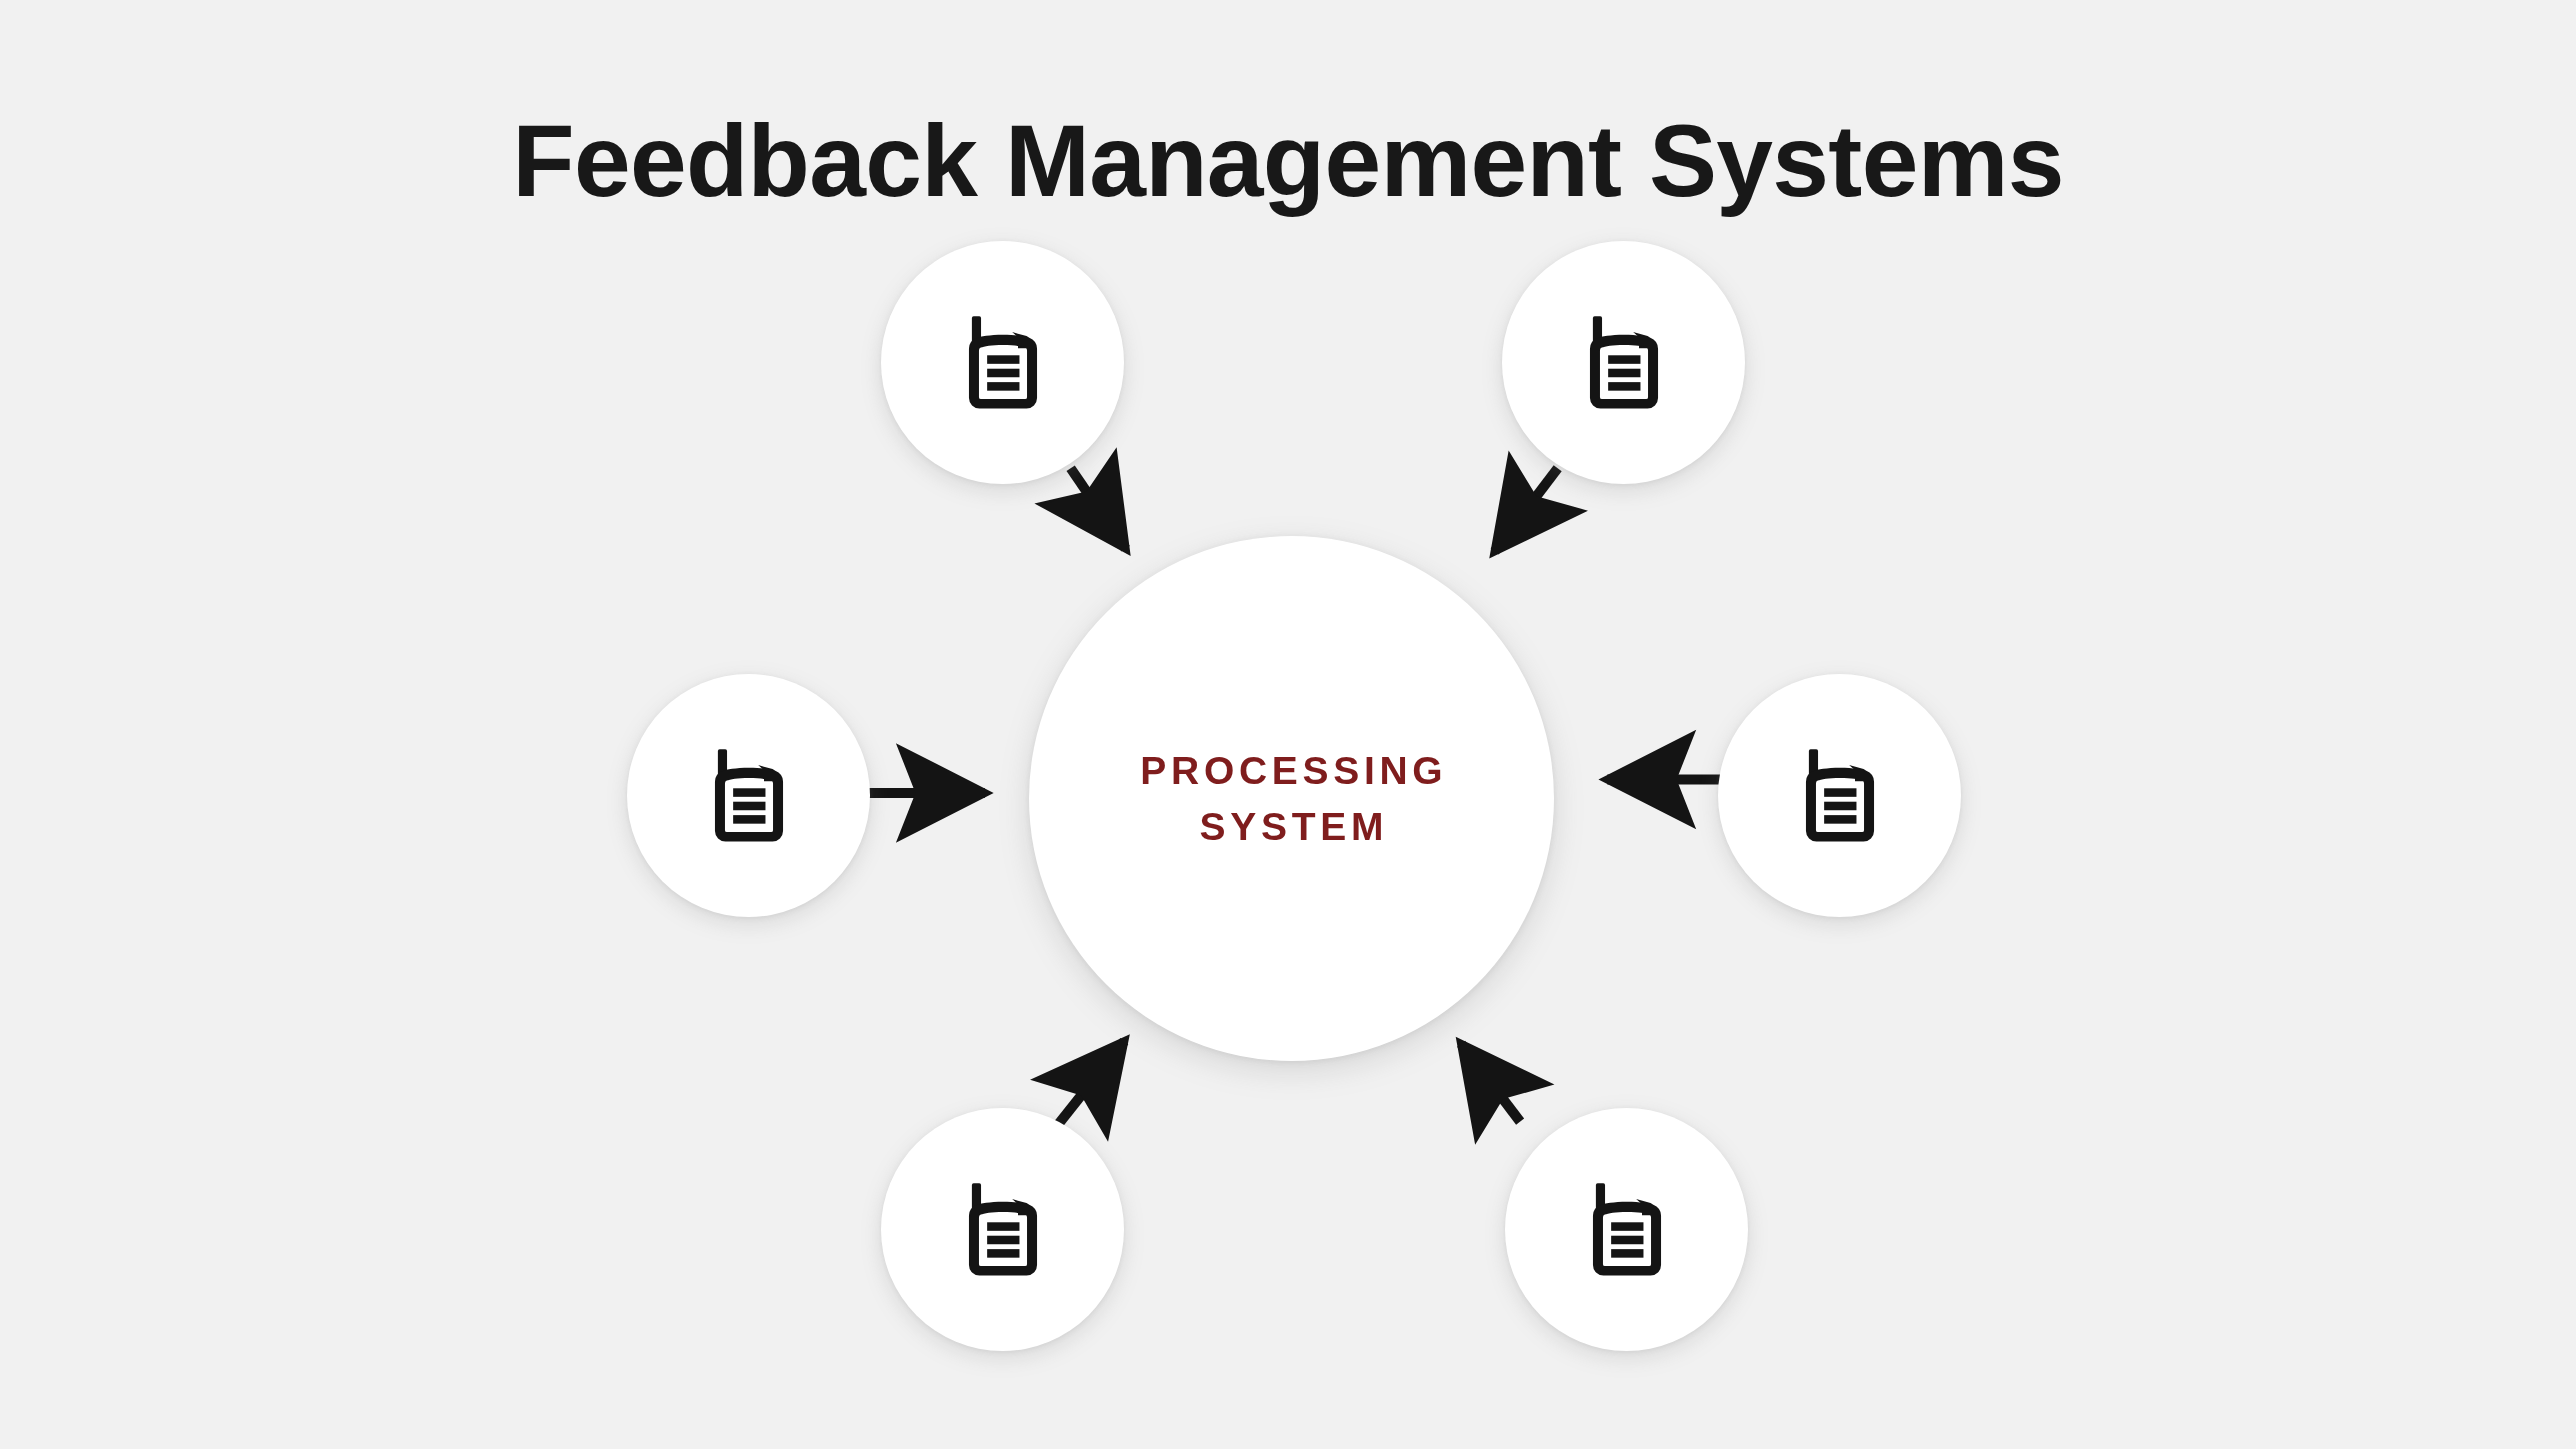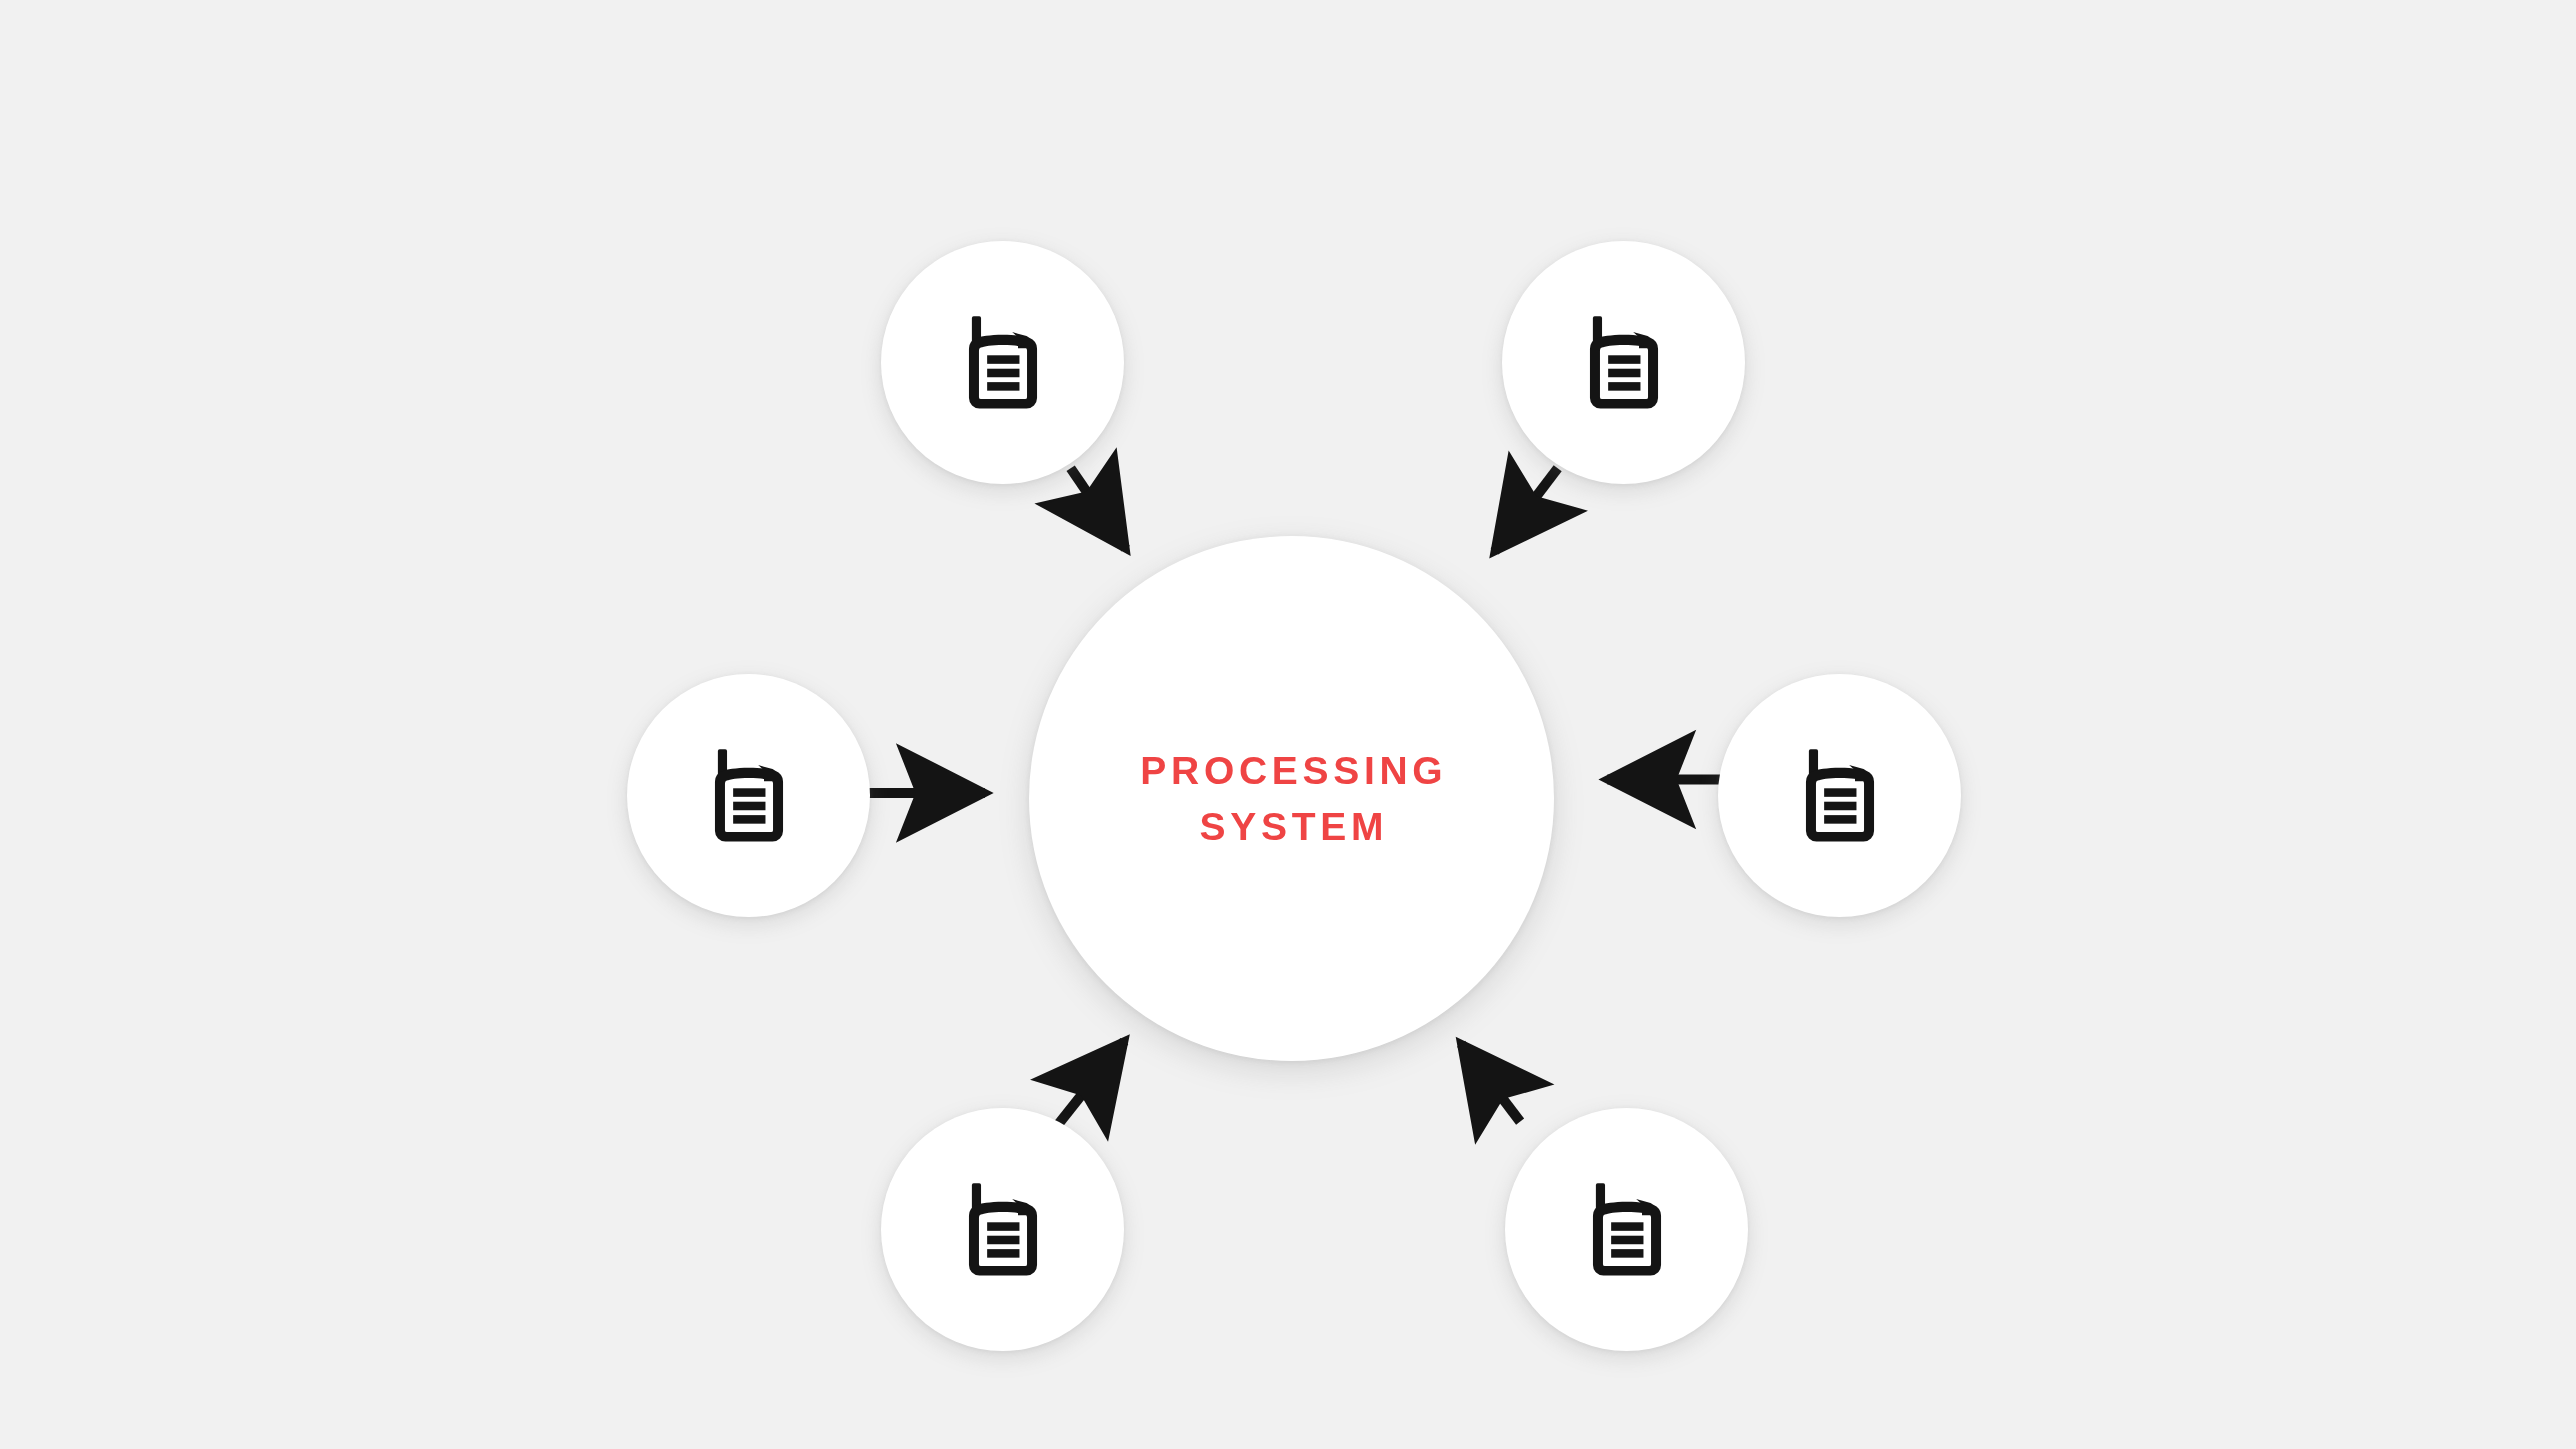--- a/index.html
+++ b/index.html
@@ -68,21 +68,21 @@
     display: flex;
     align-items: center;
     justify-content: center;
     text-align: center;
   }
   .hub-label {
     font-size: 39px;
     font-weight: 700;
     letter-spacing: 4.7px;
     line-height: 1.42;
-    color: #ef4444;
+    color: #7f1d1d;
     text-transform: uppercase;
     white-space: pre-line;
     padding-left: 4.7px;
   }
 
   
   .node {
     position: absolute;
     z-index: 2;
     border-radius: 50%;
@@ -109,20 +109,21 @@
     color: #c9c9c9;
     white-space: nowrap;
     user-select: none;
   }
 </style>
 </head>
 <body>
 
 <div id="stage">
 
+  <h1 class="page-title">Feedback Management Systems</h1>
 
   <div class="diagram">
 
     <svg class="connector-layer" viewBox="0 0 3840 2160" width="2576" height="1449" xmlns="http://www.w3.org/2000/svg">
       <defs>
         <marker id="ah" viewBox="0 0 12 12" refX="10.4" refY="6" markerWidth="10.6" markerHeight="10.6" markerUnits="strokeWidth" orient="auto">
           <path d="M 0.4 0.4 L 11.4 6 L 0.4 11.6 L 2.6 6 Z" fill="#141414"></path>
         </marker>
       </defs>
 

